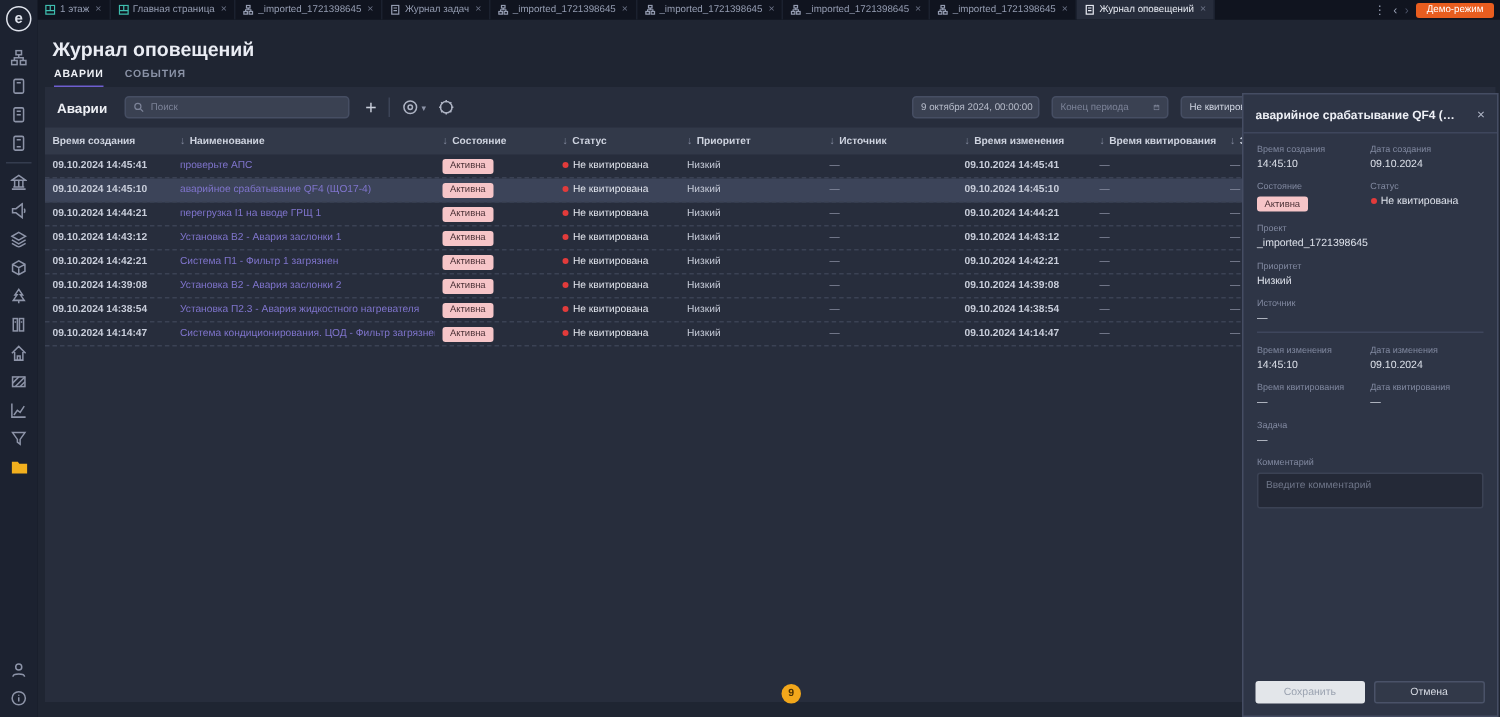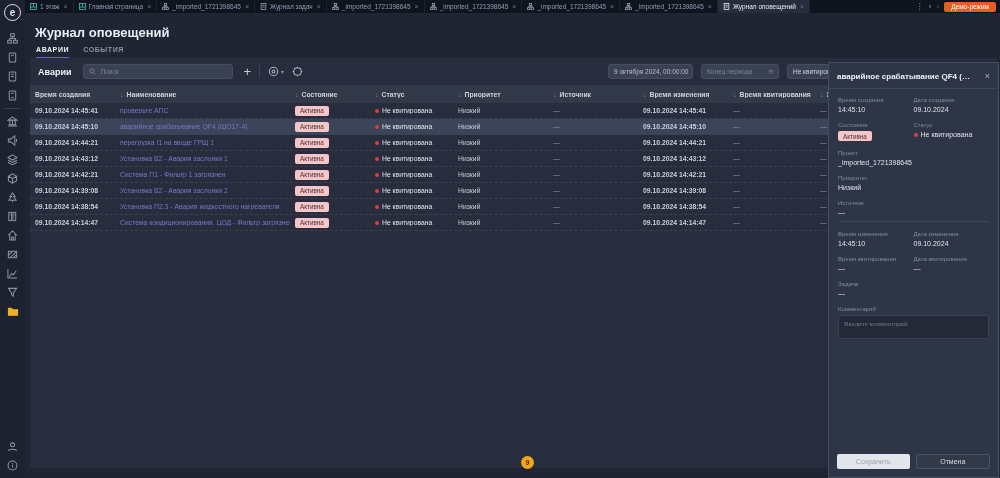--- a/index.html
+++ b/index.html
@@ -77,21 +77,21 @@
   .panel { position:absolute; left:803px; top:49px; width:171px; height:416px; background:#2e3546; border:1px solid #454d63; z-index:25; display:flex; flex-direction:column; }
   .panel-head { display:flex; align-items:center; justify-content:space-between; padding:8px 8px 7px; border-bottom:1px solid #3e465c; }
   .panel-title { font-size:8px; font-weight:bold; color:#eef0f6; white-space:nowrap; overflow:hidden; text-overflow:ellipsis; max-width:140px; }
   .panel-close { color:#aeb4c4; font-size:9px; cursor:pointer; }
   .panel-body { flex:1; padding:8px 9px 0; overflow:hidden; }
   .p-row { display:flex; margin-bottom:9px; }
   .p-field { width:50%; }
   .p-label { font-size:6px; color:#8189a0; margin-bottom:3px; }
   .p-value { font-size:7px; color:#dde1ea; }
   .p-divider { height:1px; background:#3e465c; margin:4px 0 9px; }
-  .comment-box { width:100%; height:24px; background:#242937; border:1px solid #3b4254; border-radius:2px; resize:none; color:#cfd4e0; font-size:6.8px; padding:4px 5px; font-family:Liberation Serif, serif; outline:none; }
+  .comment-box { width:100%; height:24px; background:#242937; border:1px solid #3b4254; border-radius:2px; resize:none; color:#cfd4e0; font-size:6.8px; padding:4px 5px; font-family:Liberation Sans, sans-serif; outline:none; }
   .comment-box::placeholder { color:#6f7689; }
   .panel-foot { display:flex; gap:6px; padding:8px; }
   .btn { flex:1; height:15px; border-radius:2px; font-size:7px; display:flex; align-items:center; justify-content:center; cursor:pointer; font-family:"Liberation Sans", sans-serif; }
   .btn-save { background:#e3e6ea; color:#9aa2b0; border:none; }
   .btn-cancel { background:#323949; color:#d6dae3; border:1px solid #4a5268; }
 </style>
 </head>
 <body>
 
 <div class="screen">

